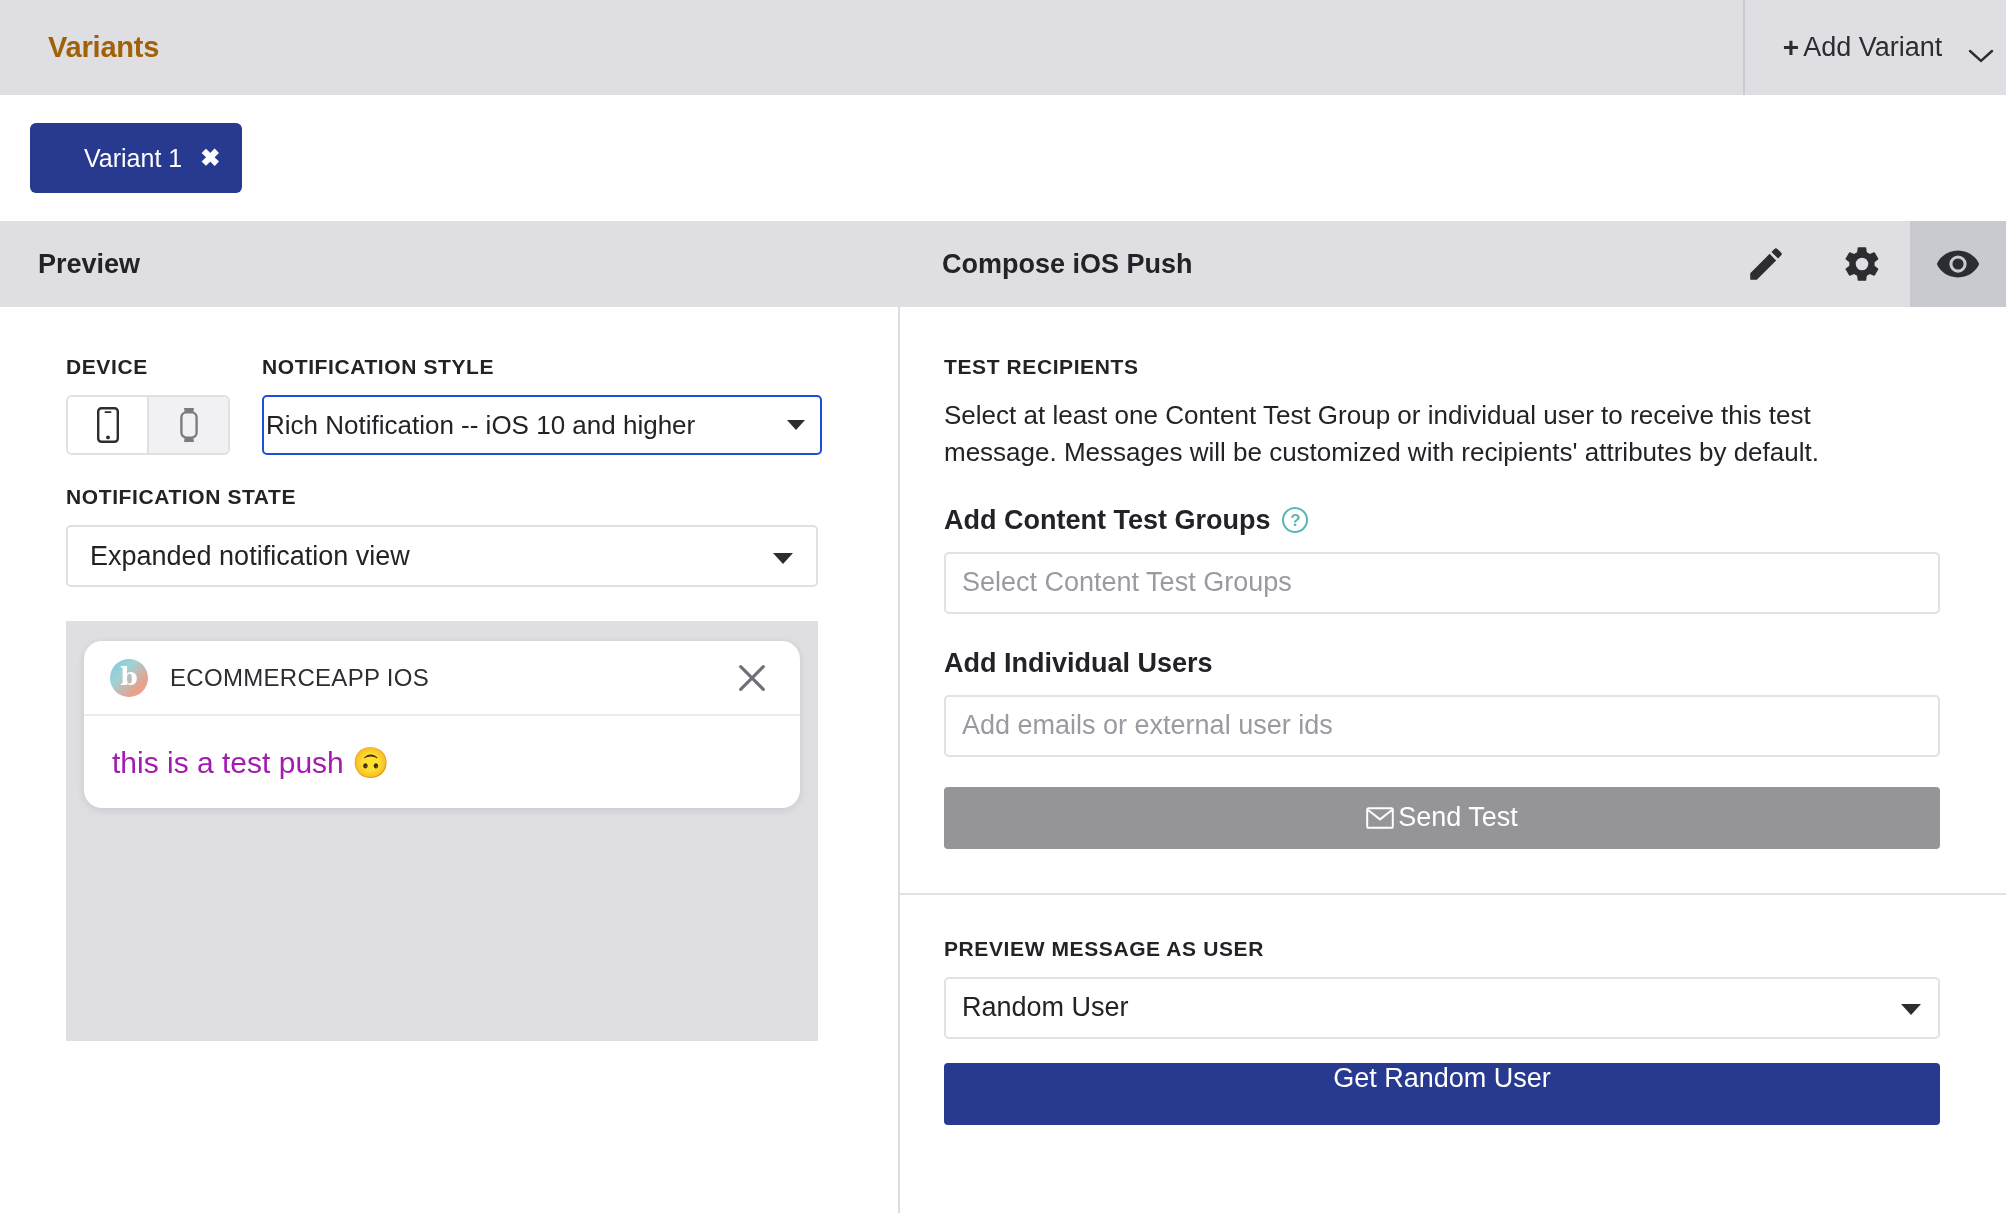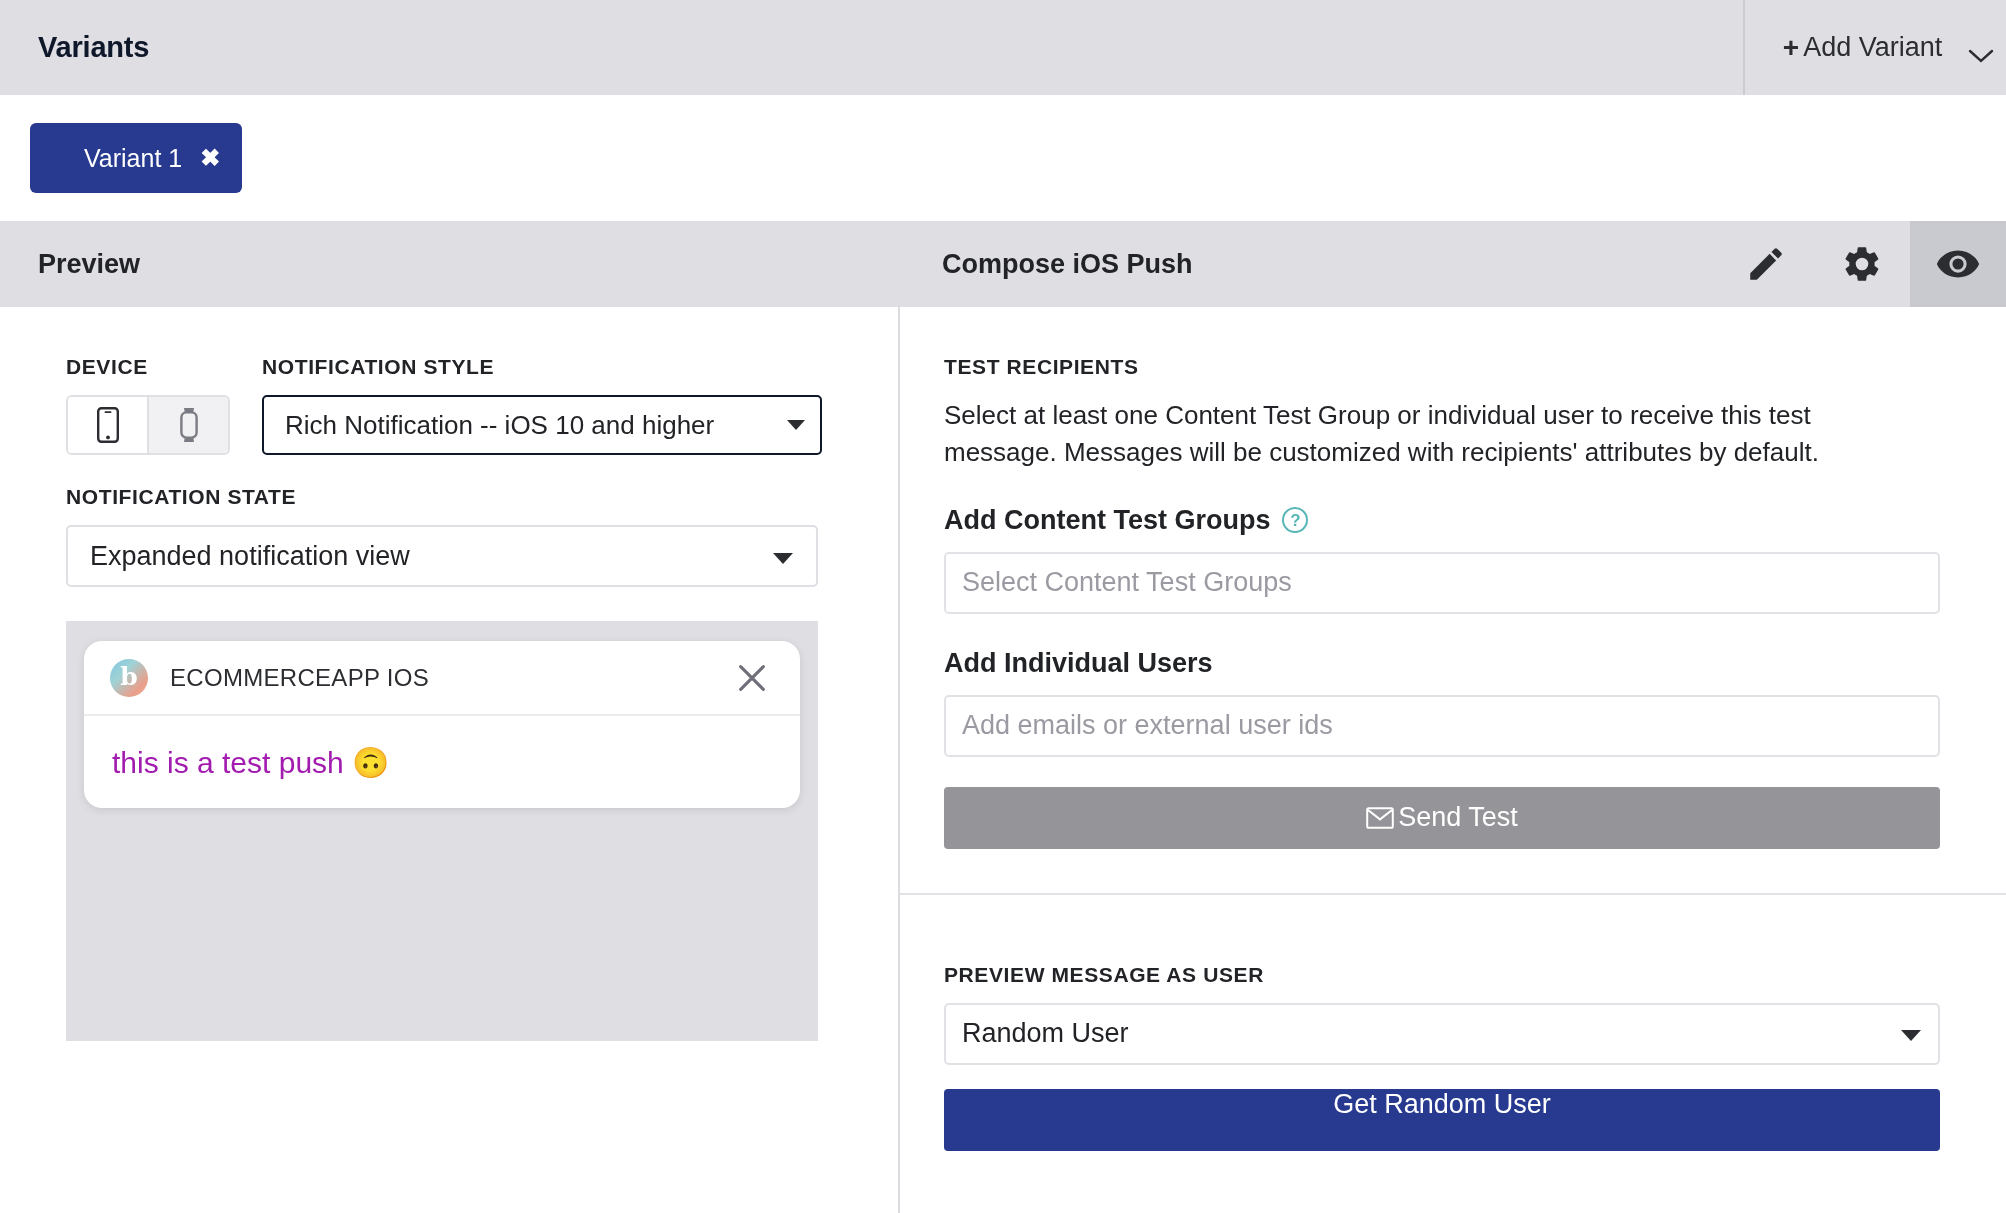--- a/index.html
+++ b/index.html
@@ -16,22 +16,22 @@
     height: 95px;
     background: #dedee3;
     display: flex;
     align-items: center;
     position: relative;
   }
   .variants-title {
     font-size: 29px;
     font-weight: bold;
     letter-spacing: -0.2px;
-    margin-left: 38px;
-    color: #0f172a;
+    margin-left: 48px;
+    color: #a16207;
   }
   .add-variant-box {
     position: absolute;
     right: 0; top: 0; bottom: 0;
     width: 263px;
     border-left: 2px solid #cbcbd2;
     display: flex;
     align-items: center;
     justify-content: center;
     gap: 0px;
@@ -163,26 +163,26 @@
     cursor: pointer;
   }
   .device-seg.on { background: #ffffff; }
   .device-seg.off { background: #f1f1f4; border-left: 2px solid #dfdfe4; }
   .device-seg svg { display: block; }
 
   .style-col { width: 560px; }
   .select-box {
     margin-top: 16px;
     height: 60px;
-    border: 2px solid #0f172a;
+    border: 2px solid #1d4ed8;
     border-radius: 5px;
     background: #fff;
     display: flex;
     align-items: center;
-    padding: 0 14px 0 21px;
+    padding: 0 14px 0 2px;
     font-size: 26px;
     color: #212326;
     cursor: pointer;
     position: relative;
     white-space: nowrap;
     overflow: hidden;
   }
   .select-box .sel-text { flex: 1; overflow: hidden; }
   .select-box .sel-caret { margin-left: 8px; flex: 0 0 auto; }
   .select-box .sel-caret svg { display: block; }
@@ -323,21 +323,21 @@
     font-size: 27px;
     cursor: pointer;
   }
   .send-test-btn svg { display: block; }
   .rp-divider {
     margin-top: 44px;
     margin-left: -44px;
     margin-right: -66px;
     border-top: 2px solid #e1e1e6;
   }
-  .rp-block2 { padding-top: 42px; margin-top: 26px; }
+  .rp-block2 { padding-top: 42px; }
   .rp-user-select {
     margin-top: 16px;
     height: 62px;
     border: 2px solid #e1e1e6;
     border-radius: 5px;
     background: #fff;
     display: flex;
     align-items: center;
     padding: 0 16px;
     font-size: 27px;

